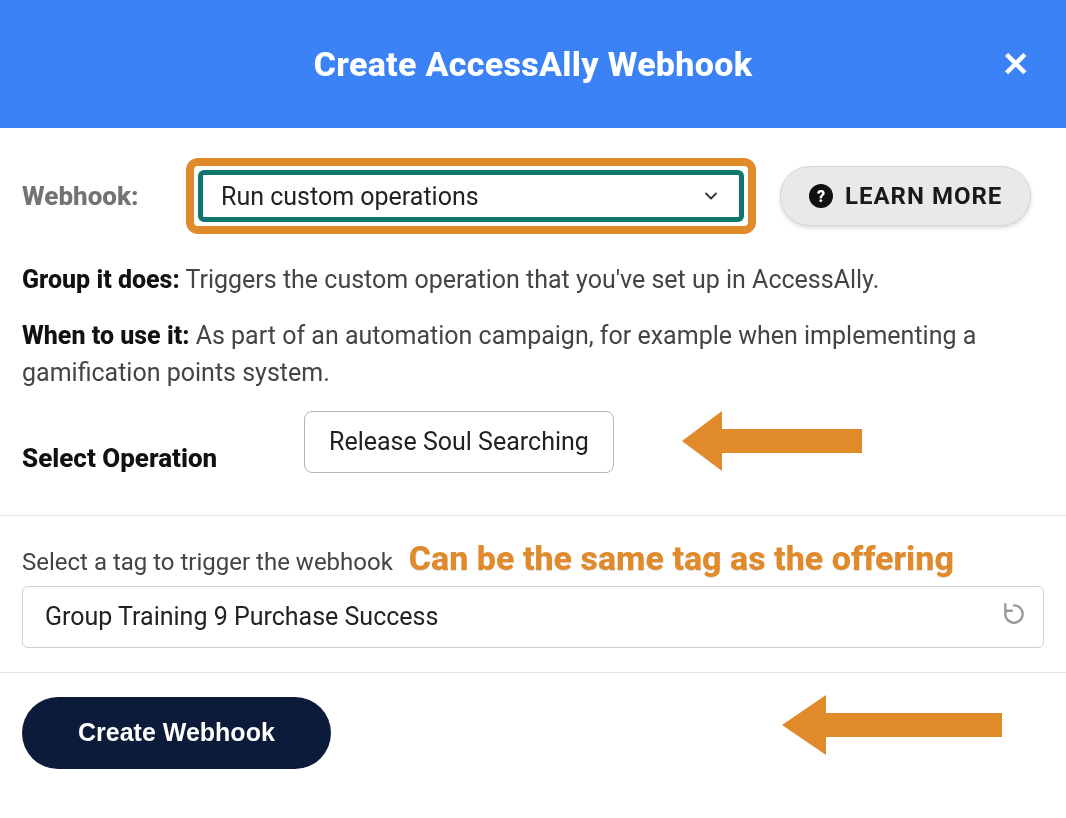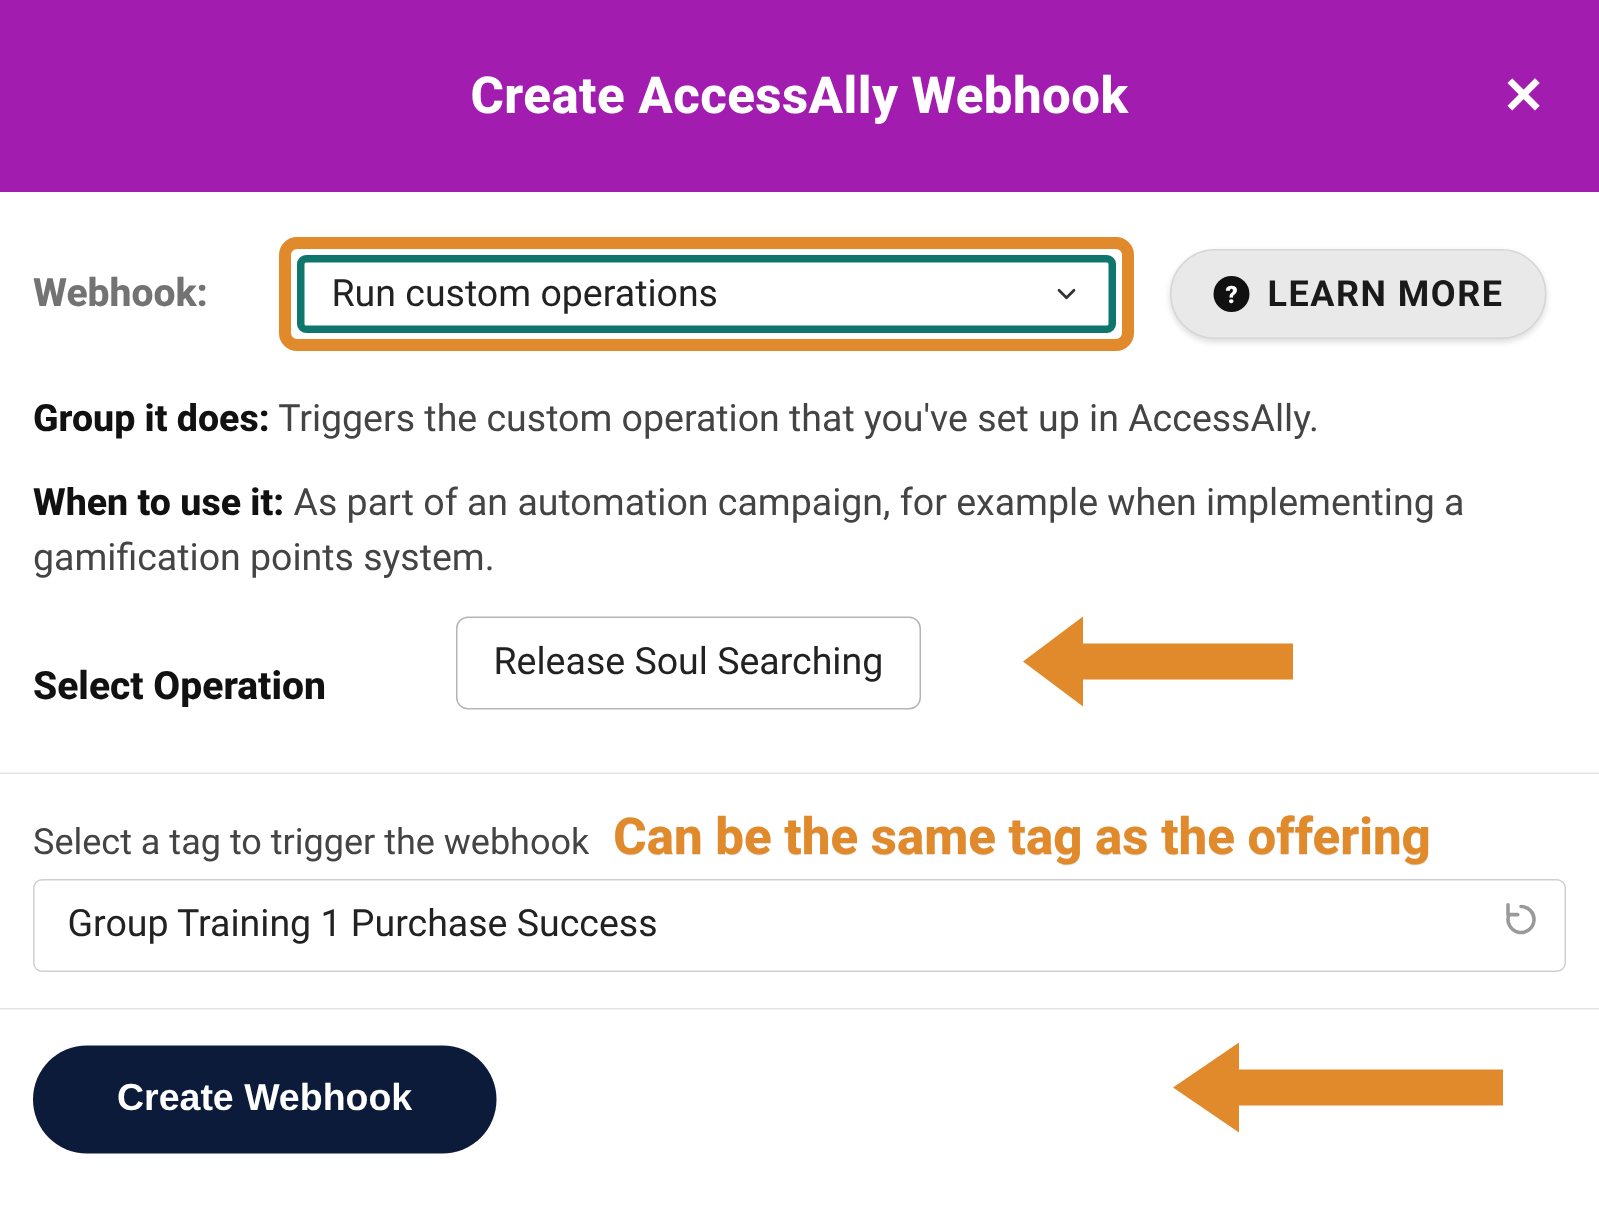--- a/index.html
+++ b/index.html
@@ -1,18 +1,18 @@
 <!DOCTYPE html>
 <html><head>
 <meta charset="utf-8">
 <style>
   * { box-sizing: border-box; }
   html, body { margin:0; padding:0; font-family: -apple-system, BlinkMacSystemFont, "Segoe UI", Roboto, Helvetica, Arial, sans-serif; background:#fff; color:#222; }
   .modal { width:1066px; }
-  .modal-header { background:#a21caf; color:#fff; height:128px; display:flex; align-items:center; justify-content:center; position:relative; }
+  .modal-header { background:#3b82f6; color:#fff; height:128px; display:flex; align-items:center; justify-content:center; position:relative; }
   .modal-title { font-size:34px; font-weight:800; letter-spacing:0.3px; }
   .close-x { position:absolute; right:36px; top:50%; transform:translateY(-50%); color:#fff; font-size:34px; font-weight:900; cursor:pointer; line-height:1; }
   .body { padding:30px 22px 20px; }
   .row1 { display:flex; align-items:center; gap:14px; margin-bottom:28px; }
   .lbl-webhook { font-size:26px; font-weight:800; color:#737373; min-width:150px; }
   .highlight-box { border:8px solid #e08a2b; border-radius:12px; padding:4px; flex:1; max-width:570px; }
   .select { border:5px solid #0f766e; border-radius:6px; height:52px; display:flex; align-items:center; justify-content:space-between; padding:0 18px; background:#fff; cursor:pointer; }
   .select .txt { font-size:25px; color:#222; }
   .chev { width:20px; height:20px; }
   .learn { margin-left:10px; height:60px; padding:0 28px; border-radius:999px; background:#e9e9e9; border:1px solid #d6d6d6; box-shadow:0 2px 4px rgba(0,0,0,0.15); display:flex; align-items:center; gap:12px; cursor:pointer; }
@@ -83,21 +83,21 @@
     </div>
 
     <div class="divider"></div>
 
     <div class="tag-row">
       <div class="tag-lbl">Select a tag to trigger the webhook</div>
       <div class="annot">Can be the same tag as the offering</div>
     </div>
 
     <div class="tag-select">
-      <span>Group Training 1 Purchase Success</span>
+      <span>Group Training 9 Purchase Success</span>
       <span class="refresh">
         <svg width="26" height="26" viewBox="0 0 24 24">
             <path d="M12 4a8 8 0 1 1-7.6 5.5" stroke="#9a9a9a" stroke-width="2.2" fill="none" stroke-linecap="round"></path>
             <path d="M4 3v6h6" stroke="#9a9a9a" stroke-width="2.2" fill="none" stroke-linecap="round" stroke-linejoin="round"></path>
           </svg>
       </span>
     </div>
 
     <div class="divider"></div>
 

